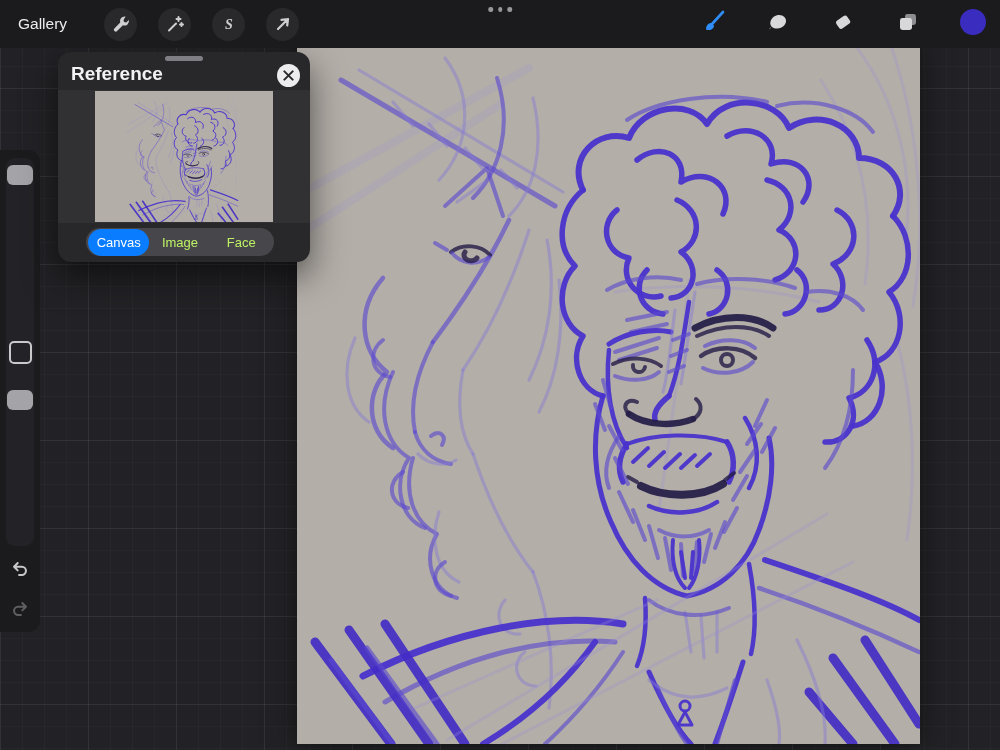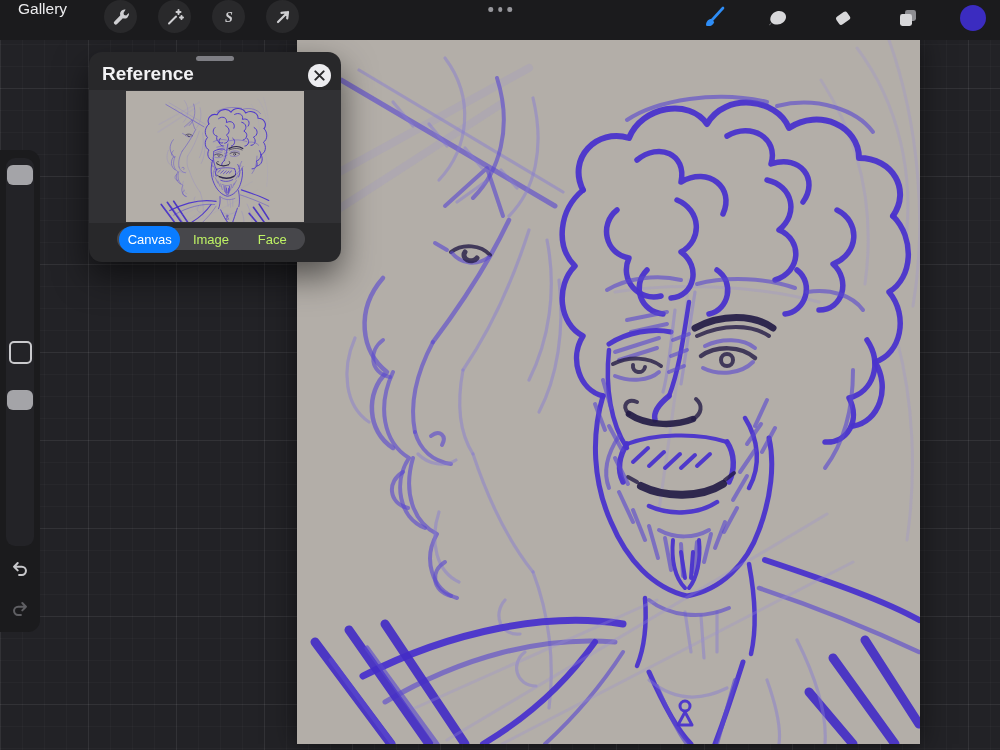--- a/index.html
+++ b/index.html
@@ -8,48 +8,48 @@
     font-family:"Liberation Sans",sans-serif;
     background-color:#222226;
     background-image:
       linear-gradient(rgba(255,255,255,.05) 1px, transparent 1px),
       linear-gradient(90deg, rgba(255,255,255,.05) 1px, transparent 1px),
       linear-gradient(rgba(255,255,255,.025) 1px, transparent 1px),
       linear-gradient(90deg, rgba(255,255,255,.025) 1px, transparent 1px);
     background-size:88px 88px,88px 88px,22px 22px,22px 22px;
   }
   
-  .topbar{position:absolute;left:0;top:0;width:1000px;height:40px;background:#1b1b1d;z-index:50;display:flex;}
+  .topbar{position:absolute;left:0;top:0;width:1000px;height:48px;background:#1b1b1d;z-index:50;display:flex;align-items:center;}
   .gallery{color:#ececee;font-size:15.5px;margin-left:18px;margin-right:16px;}
   .toolbtn{width:33px;height:33px;border-radius:50%;background:#29292b;display:flex;align-items:center;justify-content:center;margin-left:21px;}
   .toolbtn svg{display:block}
   .dots{position:absolute;left:50%;top:7px;transform:translateX(-50%);display:flex;gap:5px;}
   .dots i{width:4.5px;height:4.5px;border-radius:50%;background:#97979c;display:block;}
   .rtools{margin-left:auto;display:flex;align-items:center;}
   .rbtn{width:34px;height:34px;display:flex;align-items:center;justify-content:center;margin-right:31px;}
   .rbtn:last-child{margin-right:10px;}
   
   .canvas-wrap{position:absolute;left:297px;top:40px;width:623px;height:704px;z-index:5;box-shadow:0 0 26px rgba(0,0,0,.5);}
   .canvas-wrap svg{display:block}
   
   .sidebar{position:absolute;left:0;top:150px;width:40px;height:482px;background:#1b1b1d;border-radius:0 12px 12px 0;z-index:20;}
   .sidetrack{position:absolute;left:6px;top:8px;width:28px;height:388px;background:#232327;border-radius:9px;}
   .handle{position:absolute;left:7px;width:26px;height:20px;border-radius:6px;background:#a4a4a8;}
   .h-size{top:15px;} .h-opacity{top:240px;}
   .modify{position:absolute;left:9px;top:191px;width:19px;height:19px;border:2px solid #c9c9cc;border-radius:5px;background:transparent;}
   .undoredo{position:absolute;left:0;width:40px;display:flex;justify-content:center;}
   .u-undo{top:408px;} .u-redo{top:448px;}
   
-  .refpanel{position:absolute;left:58px;top:52px;width:252px;height:210px;background:#28282a;border-radius:13px;z-index:40;box-shadow:0 14px 34px rgba(0,0,0,.55);margin-left:31px;}
+  .refpanel{position:absolute;left:58px;top:52px;width:252px;height:210px;background:#28282a;border-radius:13px;z-index:40;box-shadow:0 14px 34px rgba(0,0,0,.55);}
   .grab{position:absolute;left:50%;top:4px;transform:translateX(-50%);width:38px;height:5px;border-radius:3px;background:#7e7e84;}
   .reftitle{position:absolute;left:13px;top:11px;font-size:19px;font-weight:700;color:#f2f2f4;}
   .closebtn{position:absolute;right:10px;top:12px;width:23px;height:23px;border-radius:50%;background:#ececef;display:flex;align-items:center;justify-content:center;}
   .thumbstrip{position:absolute;left:0;top:38px;width:252px;height:133px;background:#313134;display:flex;align-items:center;justify-content:center;}
   .thumb{width:178px;height:131px;overflow:hidden;}
-  .tabs{position:absolute;left:28px;top:176px;width:188px;height:22px;background:#47474b;border-radius:16px;display:flex;align-items:center;padding:0 2px;box-sizing:border-box;}
+  .tabs{position:absolute;left:28px;top:176px;width:188px;height:28px;background:#47474b;border-radius:16px;display:flex;align-items:center;padding:0 2px;box-sizing:border-box;}
   .tab{flex:1;height:27px;display:flex;align-items:center;justify-content:center;font-size:13px;color:#bef264;border-radius:13.5px;}
   .tab.active{background:#0a7cff;color:#fff;}
   
   .art path,.art circle{fill:none;stroke-linecap:round;stroke-linejoin:round;}
   .k1{stroke:#4a33cc;stroke-width:5.5;opacity:.95}
   .k1h{stroke:#432dc6;stroke-width:9;opacity:.92}
   .k2{stroke:#5a48cf;stroke-width:4;opacity:.62}
   .k3{stroke:#8579d2;stroke-width:3.2;opacity:.45}
   .k4{stroke:#9a91d3;stroke-width:3;opacity:.28}
   .kd{stroke:#241c46;stroke-width:7;opacity:.92}

